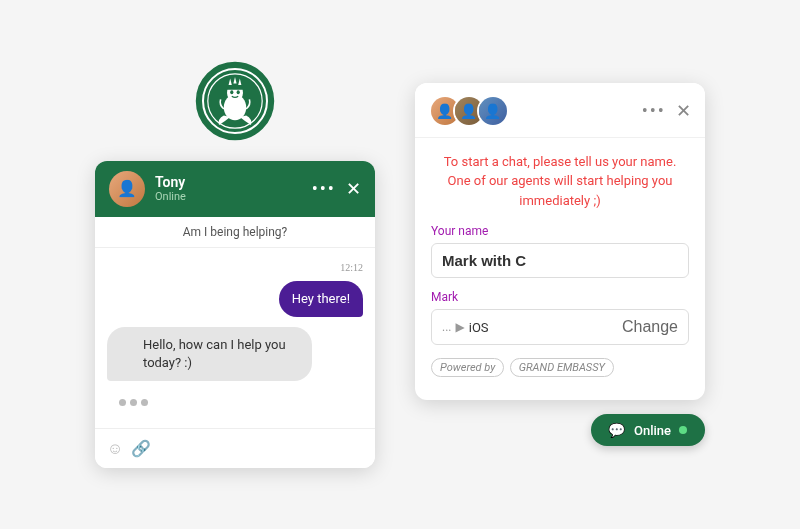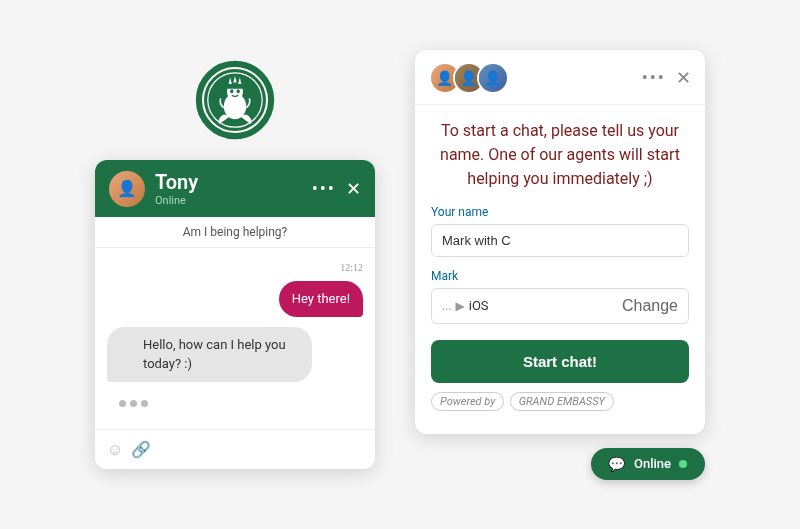--- a/index.html
+++ b/index.html
@@ -55,21 +55,21 @@
       overflow: hidden;
       flex-shrink: 0;
     }
 
     .agent-info {
       flex: 1;
     }
 
     .agent-name {
       color: #fff;
-      font-size: 20px;
+      font-size: 14px;
       font-weight: 600;
     }
 
     .agent-status {
       color: #a8d5b5;
       font-size: 11px;
     }
 
     .header-actions {
       display: flex;
@@ -126,21 +126,21 @@
 
     .message-bubble {
       padding: 9px 13px;
       border-radius: 18px;
       font-size: 13px;
       line-height: 1.4;
       max-width: 80%;
     }
 
     .bubble-sent {
-      background: #be185d;
+      background: #4c1d95;
       color: #fff;
       align-self: flex-end;
       border-bottom-right-radius: 4px;
     }
 
     .bubble-received {
       background: #e5e5e5;
       color: #333;
       align-self: flex-start;
       border-bottom-left-radius: 4px;
@@ -240,43 +240,44 @@
       display: flex;
       align-items: center;
       gap: 10px;
     }
 
     .pre-chat-body {
       padding: 14px 16px;
     }
 
     .welcome-text {
-      font-size: 16px;
-      color: #7f1d1d;
+      font-size: 13px;
+      color: #ef4444;
       text-align: center;
       line-height: 1.5;
       margin-bottom: 14px;
     }
 
     .form-label {
       font-size: 12px;
-      color: #0369a1;
+      color: #a21caf;
       margin-bottom: 5px;
       display: block;
     }
 
     .form-input {
       width: 100%;
       border: 1px solid #ddd;
       border-radius: 6px;
       padding: 8px 10px;
-      font-size: 13px;
+      font-size: 15px;
       color: #333;
       outline: none;
       margin-bottom: 12px;
+      font-weight: bold;
     }
 
     .topic-row {
       display: flex;
       align-items: center;
       border: 1px solid #ddd;
       border-radius: 6px;
       padding: 8px 10px;
       margin-bottom: 16px;
     }
@@ -508,21 +509,20 @@
       <div class="topic-row">
         <div class="topic-path">
           <span>...</span>
           <span class="topic-arrow">▶</span>
           <span class="topic-name">iOS</span>
         </div>
         <button class="change-btn">Change</button>
       </div>
 
       
-      <button class="start-chat-btn">Start chat!</button>
 
       
       <div class="powered-by">
         <span>Powered by</span>
         &nbsp;<span>GRAND EMBASSY</span>
       </div>
     </div>
   </div>
 
   <div class="online-badge">

